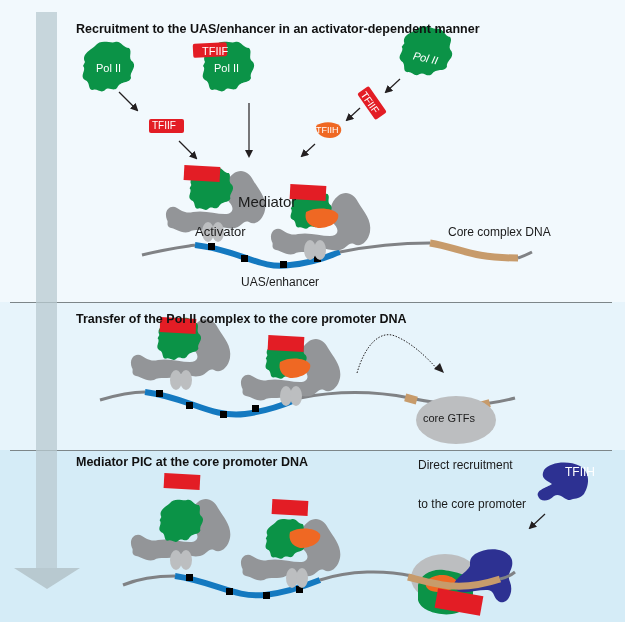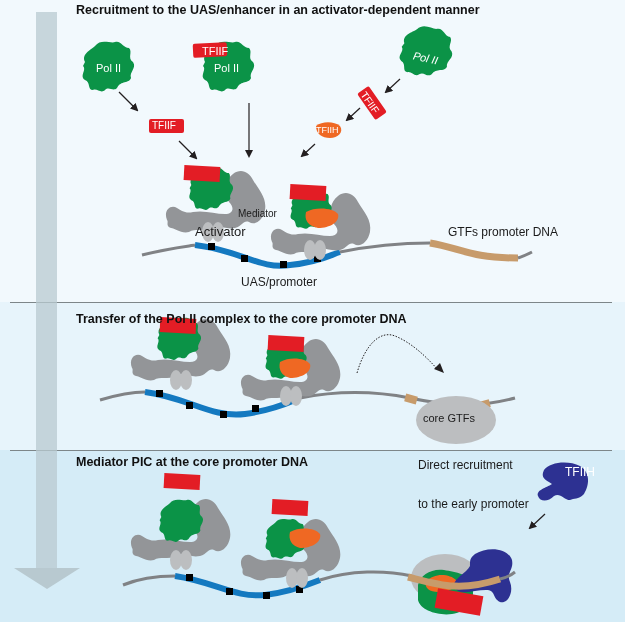--- a/index.html
+++ b/index.html
@@ -177,33 +177,33 @@
     <path d="M475,554 C488,546 508,548 512,560 C514,570 506,572 510,582 C514,592 508,604 500,602 C492,598 496,590 486,590 C474,590 460,596 455,588 C450,580 466,574 470,566 C470,560 470,558 475,554 z" fill="#2d3192"></path>
     <path d="M408,577 C440,585 460,592 500,579" stroke="#c79b6b" stroke-width="7" fill="none"></path>
     <path d="M500,579 C505,578 510,576 515,572" stroke="#808285" stroke-width="3" fill="none"></path>
     <rect x="436" y="592" width="46" height="20" fill="#e31d25" transform="rotate(10 459 602)"></rect>
   </g>
 
   <path d="M544,470 C550,462 568,460 580,466 C590,472 590,484 584,494 C578,500 574,498 570,500 C564,500 560,492 554,496 C548,502 540,502 538,496 C536,490 546,488 552,484 C546,480 540,478 544,470 z" fill="#2d3192"></path>
   <line x1="545" y1="514" x2="530" y2="528" stroke="#231f20" stroke-width="1.2" marker-end="url(#ah)"></line>
 </svg>
 
-<div class="title" style="top:3px">Recruitment to the UAS/enhancer in an activator-dependent manner</div>
+<div class="title" style="top:22px">Recruitment to the UAS/enhancer in an activator-dependent manner</div>
 <div class="title" style="top:312px">Transfer of the Pol II complex to the core promoter DNA</div>
 <div class="title" style="top:455px">Mediator PIC at the core promoter DNA</div>
 
 <div class="label" style="left:96px;top:62px;color:#fff;font-size:11px">Pol II</div>
 <div class="label" style="left:202px;top:45px;color:#fff;font-size:11px">TFIIF</div>
 <div class="label" style="left:214px;top:62px;color:#fff;font-size:11px">Pol II</div>
 <div class="label" style="left:413px;top:52px;color:#fff;font-size:11px;font-style:italic;transform:rotate(12deg)">Pol II</div>
 <div class="label" style="left:152px;top:120px;color:#fff;font-size:10px">TFIIF</div>
 <div class="label" style="left:358px;top:97px;color:#fff;font-size:10px;transform:rotate(55deg)">TFIIF</div>
 <div class="label" style="left:316px;top:125px;color:#fff;font-size:9px">TFIIH</div>
-<div class="label" style="left:238px;top:208px;font-size:10px">Mediator</div>
+<div class="label" style="left:238px;top:193px;font-size:15px">Mediator</div>
 <div class="label" style="left:195px;top:224px;font-size:13px">Activator</div>
-<div class="label" style="left:448px;top:225px">GTFs promoter DNA</div>
-<div class="label" style="left:241px;top:275px">UAS/promoter</div>
+<div class="label" style="left:448px;top:225px">Core complex DNA</div>
+<div class="label" style="left:241px;top:275px">UAS/enhancer</div>
 
 <div class="label" style="left:423px;top:412px;font-size:11px">core GTFs</div>
 
 <div class="label" style="left:418px;top:458px">Direct recruitment</div>
-<div class="label" style="left:418px;top:497px">to the early promoter</div>
+<div class="label" style="left:418px;top:497px">to the core promoter</div>
 <div class="label" style="left:565px;top:465px;color:#fff;font-size:12px">TFIIH</div>
 
 </body></html>

